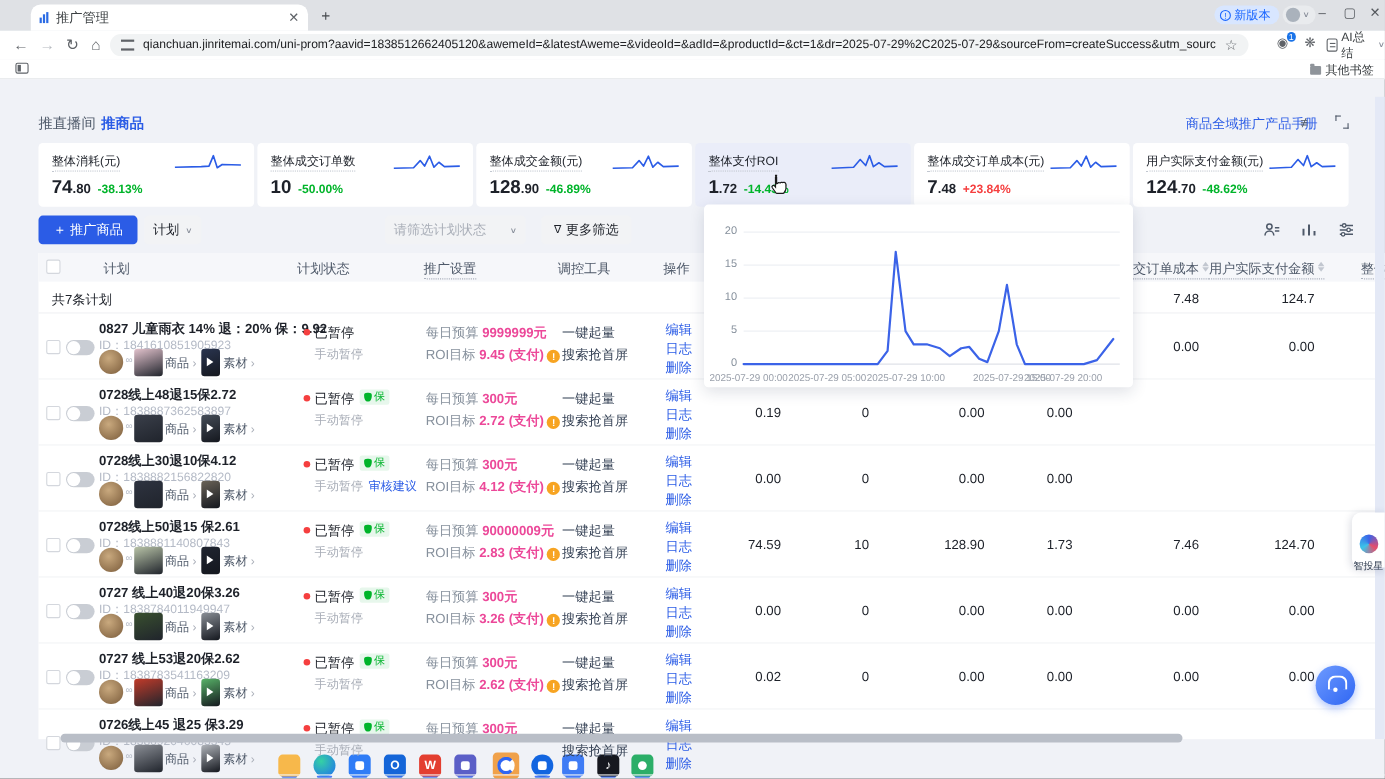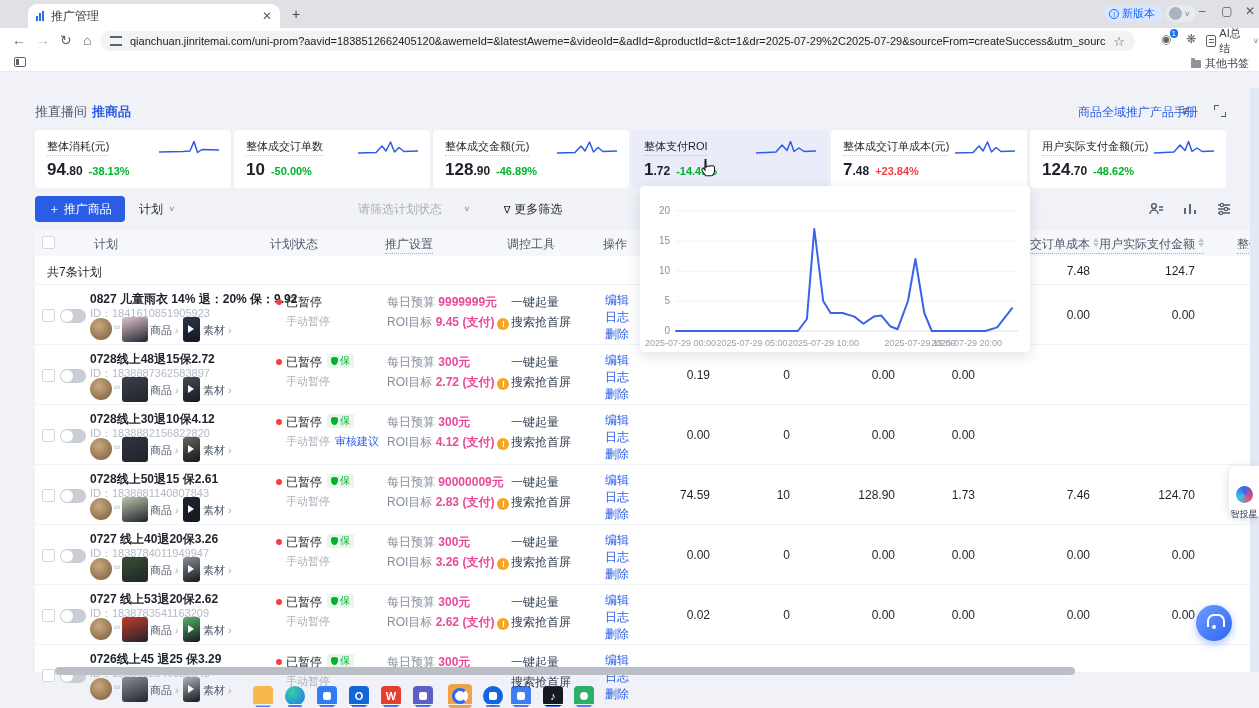--- a/index.html
+++ b/index.html
@@ -223,21 +223,21 @@
   <span class="abs" style="left:1182px;top:104px;color:#4e5969;font-size:12px">≢</span>
   <span class="abs fullscr" style="left:1214px;top:105px"></span>
 
   
   <div id="cards">
     <div class="card" style="left: 35px;">
       <span class="card-title">整体消耗(元)</span>
       <svg class="card-spark" width="64" height="20" viewBox="0 0 64 20">
           <path fill="none" stroke="#2b5ce6" stroke-width="1.5" stroke-linejoin="round" d="M2 14 L26 13.5 L33 13 L37 3.5 L40.5 14.5 L45 11.5 L62 12"></path>
         </svg>
-      <span class="card-val"><span class="vmain">94</span><small class="vdec">.80</small><span class="card-delta g">-38.13%</span></span>
+      <span class="card-val"><span class="vmain">74</span><small class="vdec">.80</small><span class="card-delta g">-38.13%</span></span>
     </div>
 
     <div class="card" style="left: 234px;">
       <span class="card-title">整体成交订单数</span>
       <svg class="card-spark" width="64" height="20" viewBox="0 0 64 20">
           <path fill="none" stroke="#2b5ce6" stroke-width="1.5" stroke-linejoin="round" d="M2 15 L20 14.5 L26 8 L30 13 L34.5 4 L38.5 14 L43 9.5 L48 13.5 L62 13"></path>
         </svg>
       <span class="card-val"><span class="vmain">10</span><small class="vdec"></small><span class="card-delta g">-50.00%</span></span>
     </div>
 

